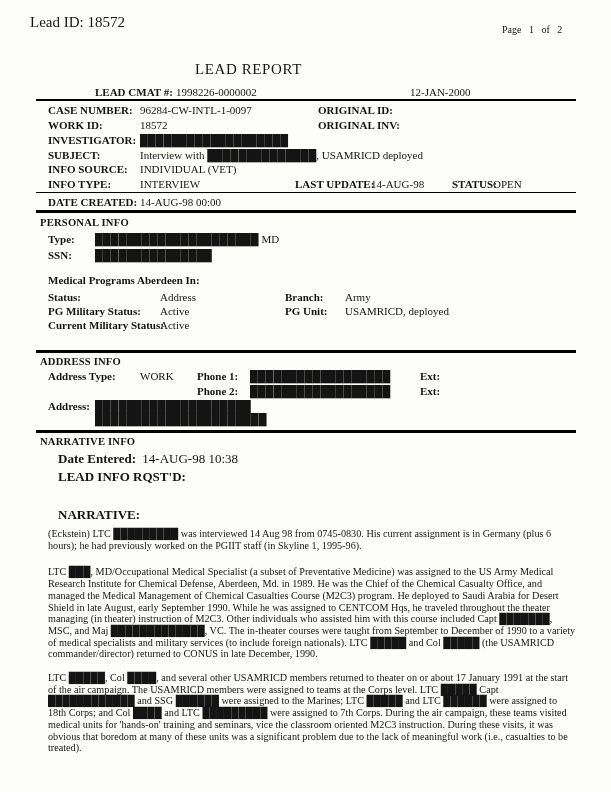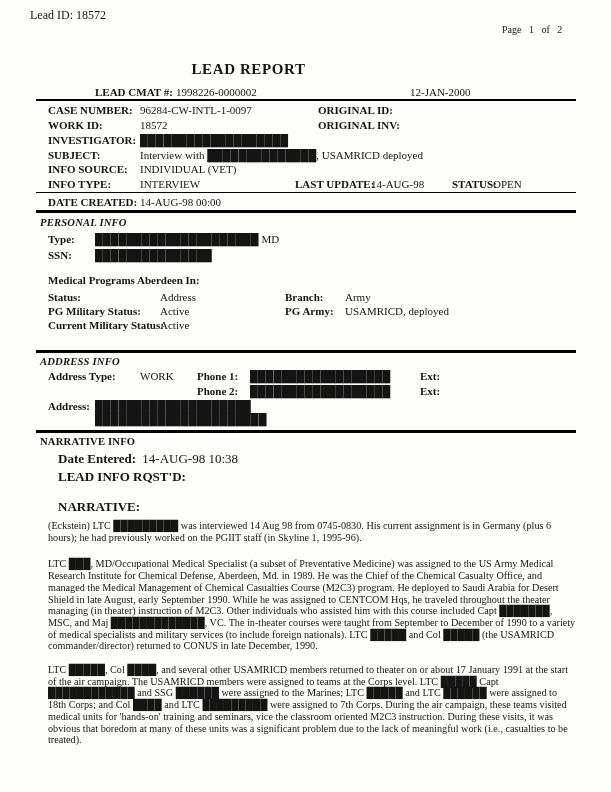--- a/index.html
+++ b/index.html
@@ -3,33 +3,33 @@
 <meta charset="utf-8">
 <style>
   html,body{margin:0;padding:0;background:#ffffff;}
   .page{position:relative;width:611px;height:792px;background:#fdfdfa;
         font-family:"Liberation Serif","DejaVu Serif",serif;color:#141414;overflow:hidden;}
   .abs{position:absolute;}
   .row{position:absolute;left:0;width:533px;height:15px;font-size:11px;white-space:nowrap;}
   .row span{position:absolute;top:0;}
   .b{font-weight:bold;}
   .hr{position:absolute;left:36px;width:540px;background:#000;}
-  .sechead{position:absolute;left:40px;font-size:10.6px;font-weight:bold;letter-spacing:0.2px;font-style:italic;}
+  .sechead{position:absolute;left:40px;font-size:10.6px;font-weight:bold;letter-spacing:0.2px;}
   .flowhead{font-size:10.6px;font-weight:bold;letter-spacing:0.2px;}
   .para{margin:11px 0 0 8px;width:529px;font-size:10.2px;line-height:11.7px;text-align:left;}
   .fieldrow{margin:2px 0 0 18px;font-size:13px;}
 </style>
 </head>
 <body>
 
 <div class="page">
 
-  <div class="abs" style="left:30px;top:8px;font-size:12px">Lead ID: 18572</div>
+  <div class="abs" style="left:30px;top:14px;font-size:15px">Lead ID: 18572</div>
   <div class="abs" style="left:502px;top:24px;font-size:10px;word-spacing:5px">Page 1 of 2</div>
-  <div class="abs" style="left:0;top:61px;width:497px;text-align:center;font-size:15px;font-weight:bold;letter-spacing:0.6px">LEAD REPORT</div>
+  <div class="abs" style="left:0;top:61px;width:497px;text-align:center;font-size:15px;font-weight:normal;letter-spacing:0.6px">LEAD REPORT</div>
 
   <div class="row" style="top:86px">
     <span class="b" style="left:95px">LEAD CMAT #:</span>
     <span style="left:176px">1998226-0000002</span>
     <span style="left:410px">12-JAN-2000</span>
   </div>
 
   <div class="hr" style="top:99px;height:1.5px"></div>
 
   <div class="row" style="top:104px">
@@ -84,21 +84,21 @@
   </div>
   <div class="row" style="top:291px">
     <span class="b" style="left:48px">Status:</span>
     <span style="left:160px">Address</span>
     <span class="b" style="left:285px">Branch:</span>
     <span style="left:345px">Army</span>
   </div>
   <div class="row" style="top:305px">
     <span class="b" style="left:48px">PG Military Status:</span>
     <span style="left:160px">Active</span>
-    <span class="b" style="left:285px">PG Army:</span>
+    <span class="b" style="left:285px">PG Unit:</span>
     <span style="left:345px">USAMRICD, deployed</span>
   </div>
   <div class="row" style="top:319px">
     <span class="b" style="left:48px">Current Military Status:</span>
     <span style="left:160px">Active</span>
   </div>
 
   <div class="hr" style="top:350px;height:2.5px"></div>
 
   <div class="sechead" style="top:356px">ADDRESS INFO</div>
@@ -124,19 +124,19 @@
 
   <div class="hr" style="top:430px;height:2.5px"></div>
 
   <div class="abs" style="top:436px;left:40px;width:537px">
     <div class="flowhead">NARRATIVE INFO</div>
     <div class="fieldrow" style="margin-top:4px">
       <span class="b">Date Entered:</span>
       <span style="margin-left:3px">14-AUG-98 10:38</span>
     </div>
     <div class="fieldrow b">LEAD INFO RQST'D:</div>
-    <div class="fieldrow b" style="margin-top:14px">NARRATIVE:</div>
+    <div class="fieldrow b" style="margin-top:22px">NARRATIVE:</div>
     <p class="para" style="margin-top:5px">(Eckstein) LTC █████████ was interviewed 14 Aug 98 from 0745-0830. His current assignment is in Germany (plus 6 hours); he had previously worked on the PGIIT staff (in Skyline 1, 1995-96).</p>
     <p class="para" style="margin-top:15px">LTC ███, MD/Occupational Medical Specialist (a subset of Preventative Medicine) was assigned to the US Army Medical Research Institute for Chemical Defense, Aberdeen, Md. in 1989. He was the Chief of the Chemical Casualty Office, and managed the Medical Management of Chemical Casualties Course (M2C3) program. He deployed to Saudi Arabia for Desert Shield in late August, early September 1990. While he was assigned to CENTCOM Hqs, he traveled throughout the theater managing (in theater) instruction of M2C3. Other individuals who assisted him with this course included Capt ███████, MSC, and Maj █████████████, VC. The in-theater courses were taught from September to December of 1990 to a variety of medical specialists and military services (to include foreign nationals). LTC █████ and Col █████ (the USAMRICD commander/director) returned to CONUS in late December, 1990.</p>
     <p class="para" style="margin-top:12px">LTC █████, Col ████, and several other USAMRICD members returned to theater on or about 17 January 1991 at the start of the air campaign. The USAMRICD members were assigned to teams at the Corps level. LTC █████ Capt ████████████ and SSG ██████ were assigned to the Marines; LTC █████ and LTC ██████ were assigned to 18th Corps; and Col ████ and LTC █████████ were assigned to 7th Corps. During the air campaign, these teams visited medical units for 'hands-on' training and seminars, vice the classroom oriented M2C3 instruction. During these visits, it was obvious that boredom at many of these units was a significant problem due to the lack of meaningful work (i.e., casualties to be treated).</p>
   </div>
 
 </div>
 
 </body></html>

